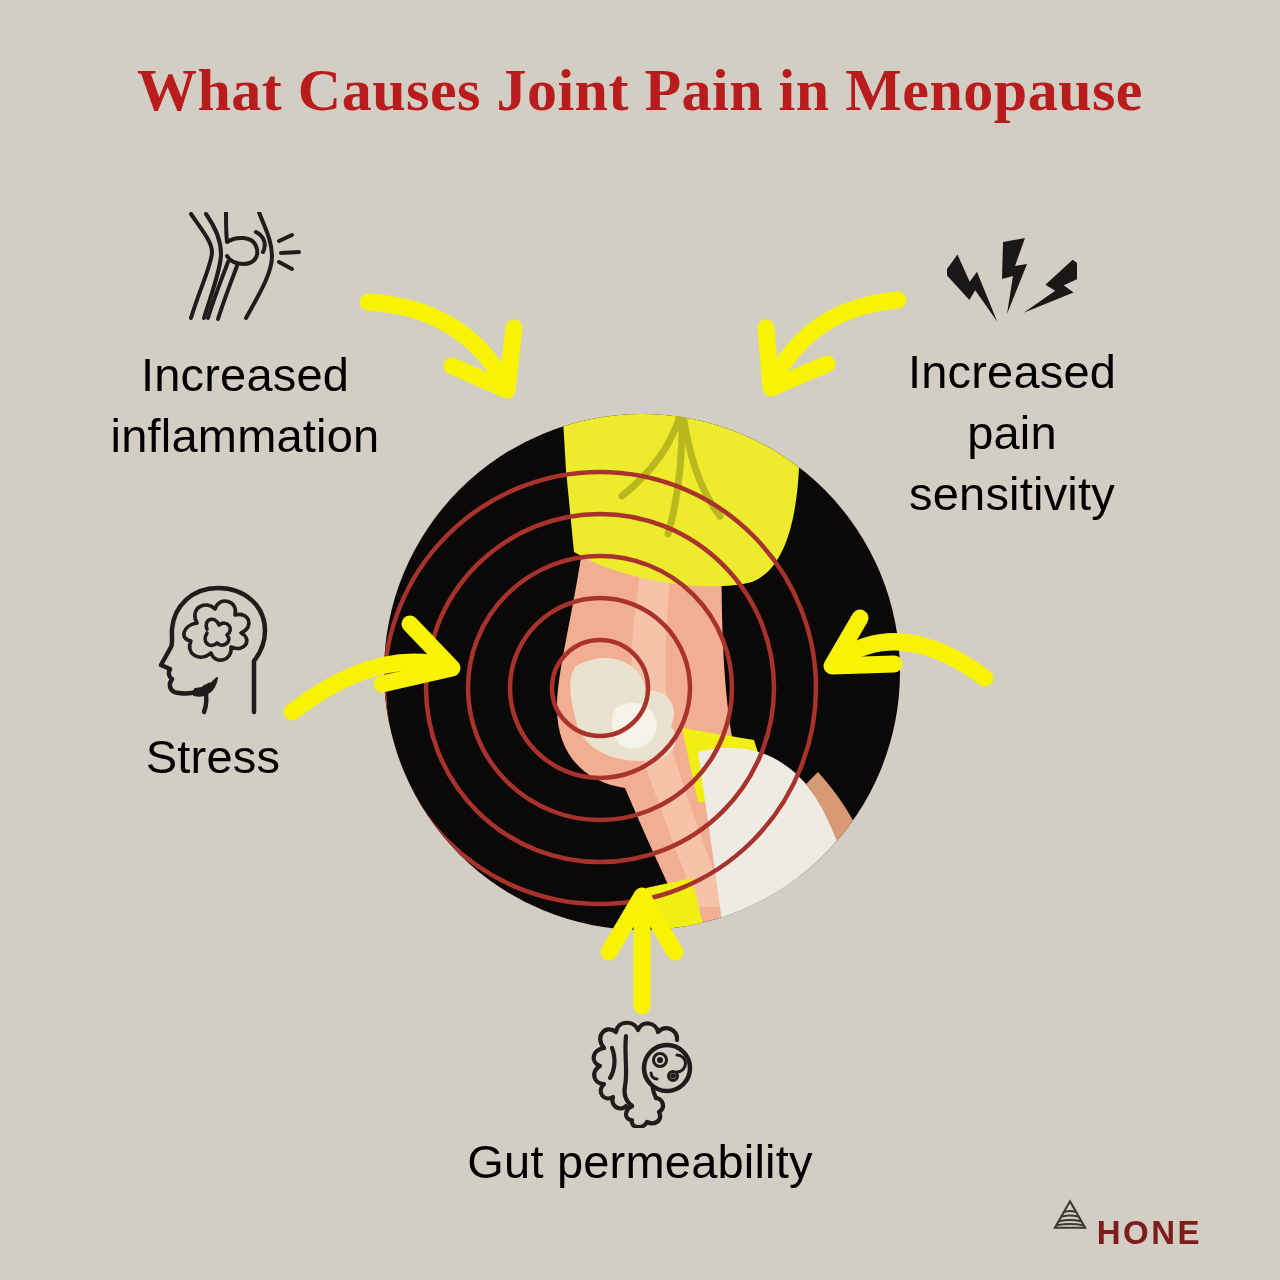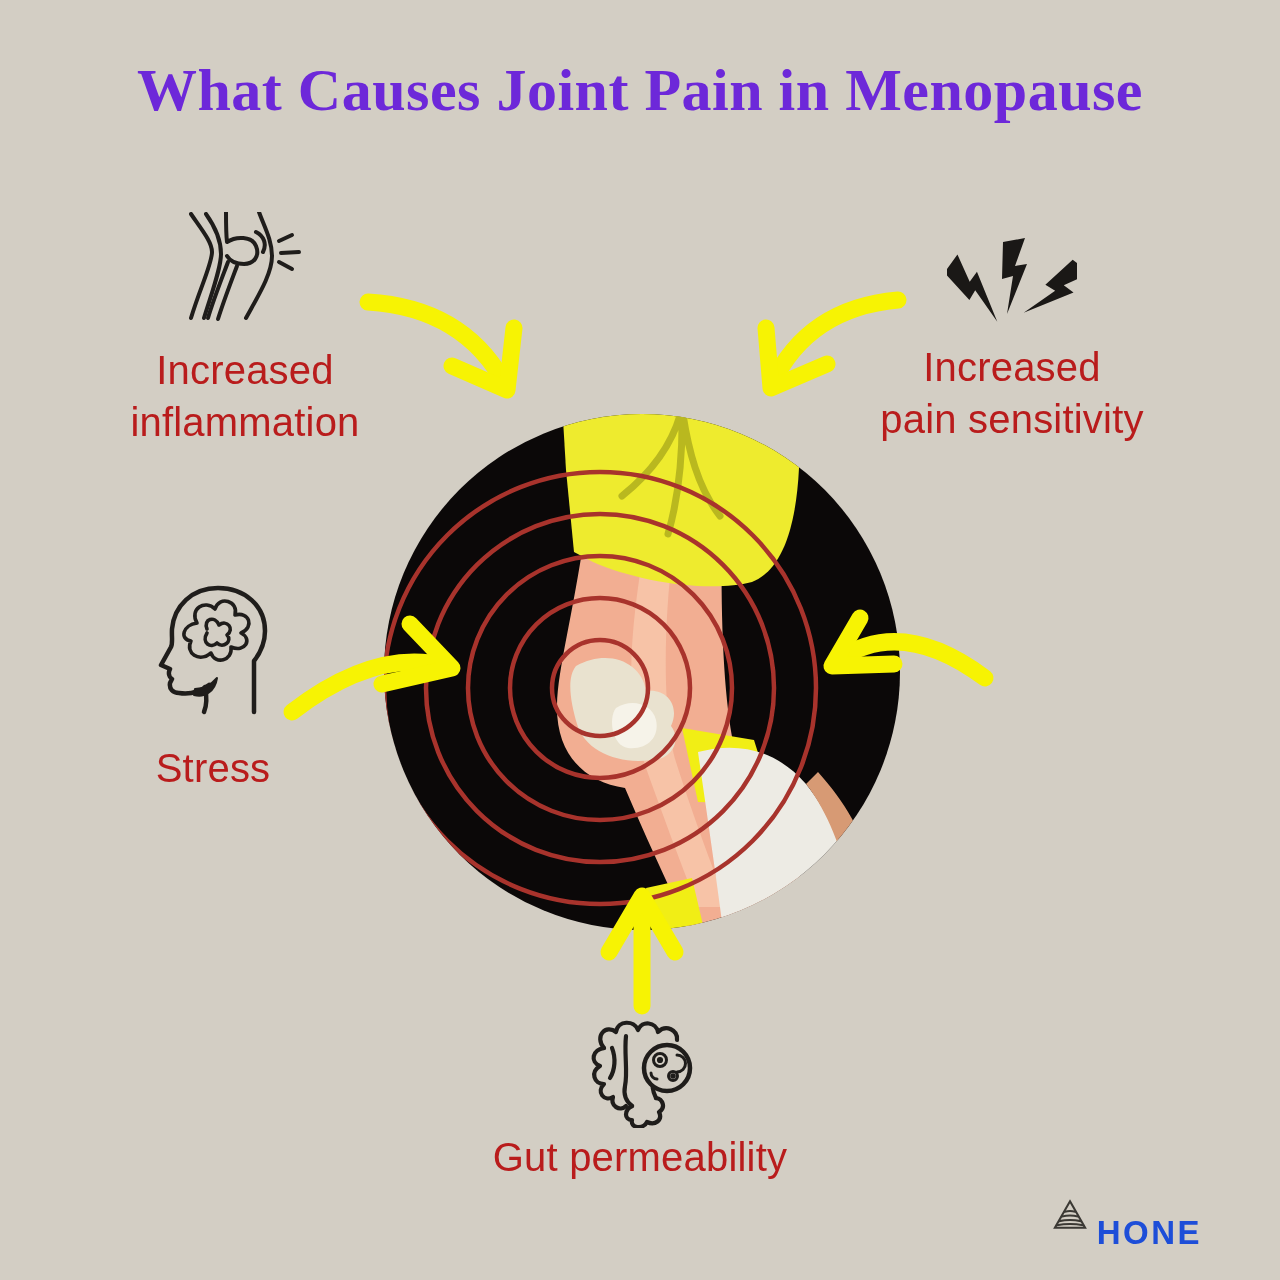--- a/index.html
+++ b/index.html
@@ -10,40 +10,40 @@
     width: 1280px; height: 1280px;
     background:#d3cec4;
     overflow: hidden;
     margin: 0 auto;
   }
   .title {
     position:absolute; top:56px; left:0; width:100%;
     text-align:center;
     font-family:"Liberation Serif", serif;
     font-weight:700; font-size:60px; letter-spacing:.5px;
-    color:#6d28d9;
+    color:#b91c1c;
   }
   .node { position:absolute; display:flex; flex-direction:column; align-items:center; }
   .label {
-    font-size:40px; line-height:1.3; color:#b91c1c;
+    font-size:47px; line-height:1.3; color:#000000;
     text-align:center; letter-spacing:.2px; white-space:pre-line;
   }
   .n-inflammation { left:75px;  top:212px;  width:340px; gap:14px; }
   .n-pain        { left:858px; top:224px;  width:308px; gap:12px; }
-  .n-stress      { left:63px;  top:585px;  width:300px; gap:22px; }
+  .n-stress      { left:63px;  top:585px;  width:300px; gap:6px; }
   .n-muscle      { left:928px; top:634px;  width:320px; gap:26px; }
   .n-gut         { left:440px; top:1014px; width:400px; gap:3px;  }
   .center-illo { position:absolute; left:380px; top:410px; width:524px; height:524px; }
   .arrows { position:absolute; left:0; top:0; width:1280px; height:1280px; pointer-events:none; }
   .logo {
     position:absolute; top:1196px; right:78px;
     display:flex; align-items:center; gap:10px; height:36px;
   }
   .logo-text {
-    font-size:33px; font-weight:700; letter-spacing:2.5px; color:#1d4ed8;margin-top:38px;
+    font-size:33px; font-weight:700; letter-spacing:2.5px; color:#7f1d1d;margin-top:38px;
   }
   .icon { display:block; }
 </style>
 </head>
 <body>
 
 <div class="canvas">
 
   <h1 class="title">What Causes Joint Pain in Menopause</h1>
 

